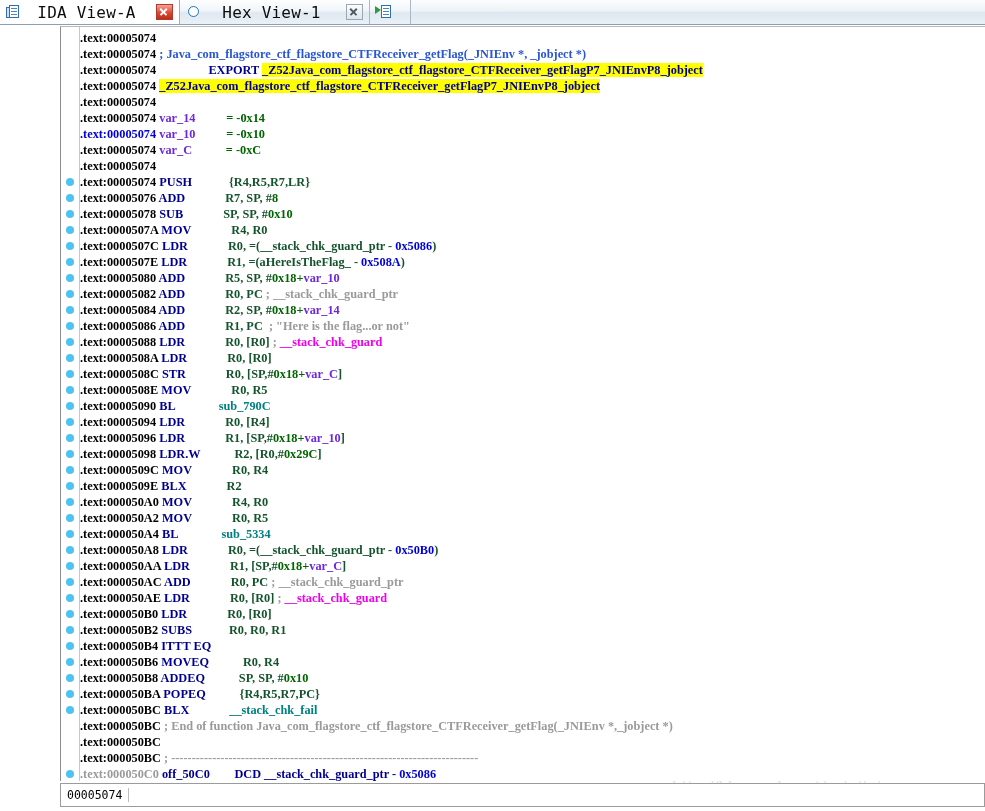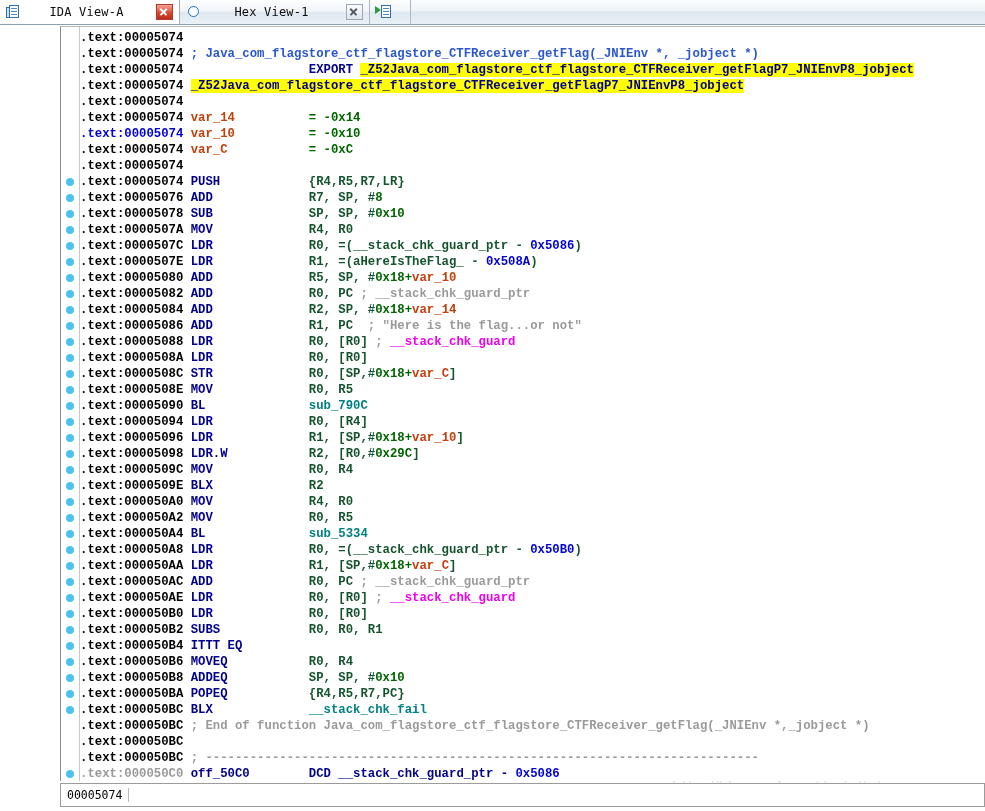--- a/index.html
+++ b/index.html
@@ -38,21 +38,21 @@
     cursor: default;
   }
   .tab.active {
     background: #ffffff;
     border-right: 1px solid #9fb0c0;
   }
   .tab .tlabel {
     flex: 1;
     text-align: center;
     font-family: "DejaVu Sans Mono", monospace;
-    font-size: 12px;
+    font-size: 16px;
     color: #0c0c0c;
     letter-spacing: 0.2px;
     white-space: nowrap;
     padding: 0 10px;
   }
   
   .ticon {
     width: 15px; height: 16px;
     flex: 0 0 15px;
     position: relative;
@@ -156,35 +156,35 @@
     left: 5px;
     width: 8px; height: 8px;
     border-radius: 50%;
     background: #4ec3f0;
   }
   .code {
     position: absolute;
     left: 19px; top: 0;
     right: 0; bottom: 0;
     padding-top: 3px;
-    font-family: Liberation Mono, monospace;
+    font-family: Liberation Serif, serif;
     font-size: 12.3px;
     line-height: 16px;
     white-space: pre;
     overflow: hidden;
   }
   .row { height: 16px; white-space: pre; }
 
   .addr      { color: #000000; font-weight: bold; }
   .addr.cur  { color: #0000d8; font-weight: bold; }
   .addr.dim  { color: #9a9a9a; font-weight: bold; }
   .mn        { color: #00008c; font-weight: bold; }
   .op        { color: #14532d; font-weight: bold; }
   .num       { color: #006400; font-weight: bold; }
-  .var       { color: #c2410c; font-weight: bold; }
+  .var       { color: #6d28d9; font-weight: bold; }
   .hex       { color: #0000d8; font-weight: bold; }
   .cmt       { color: #2a56d0; font-weight: bold; }
   .cmtgray   { color: #9a9a9a; font-weight: bold; }
   .dref      { color: #ee00ee; font-weight: bold; }
   .cref      { color: #008080; font-weight: bold; }
   .lbl       { color: #00008c; font-weight: bold; }
   .hl        { background: #ffff00; color: #00008c; font-weight: bold; }
 
   
   .watermark {

